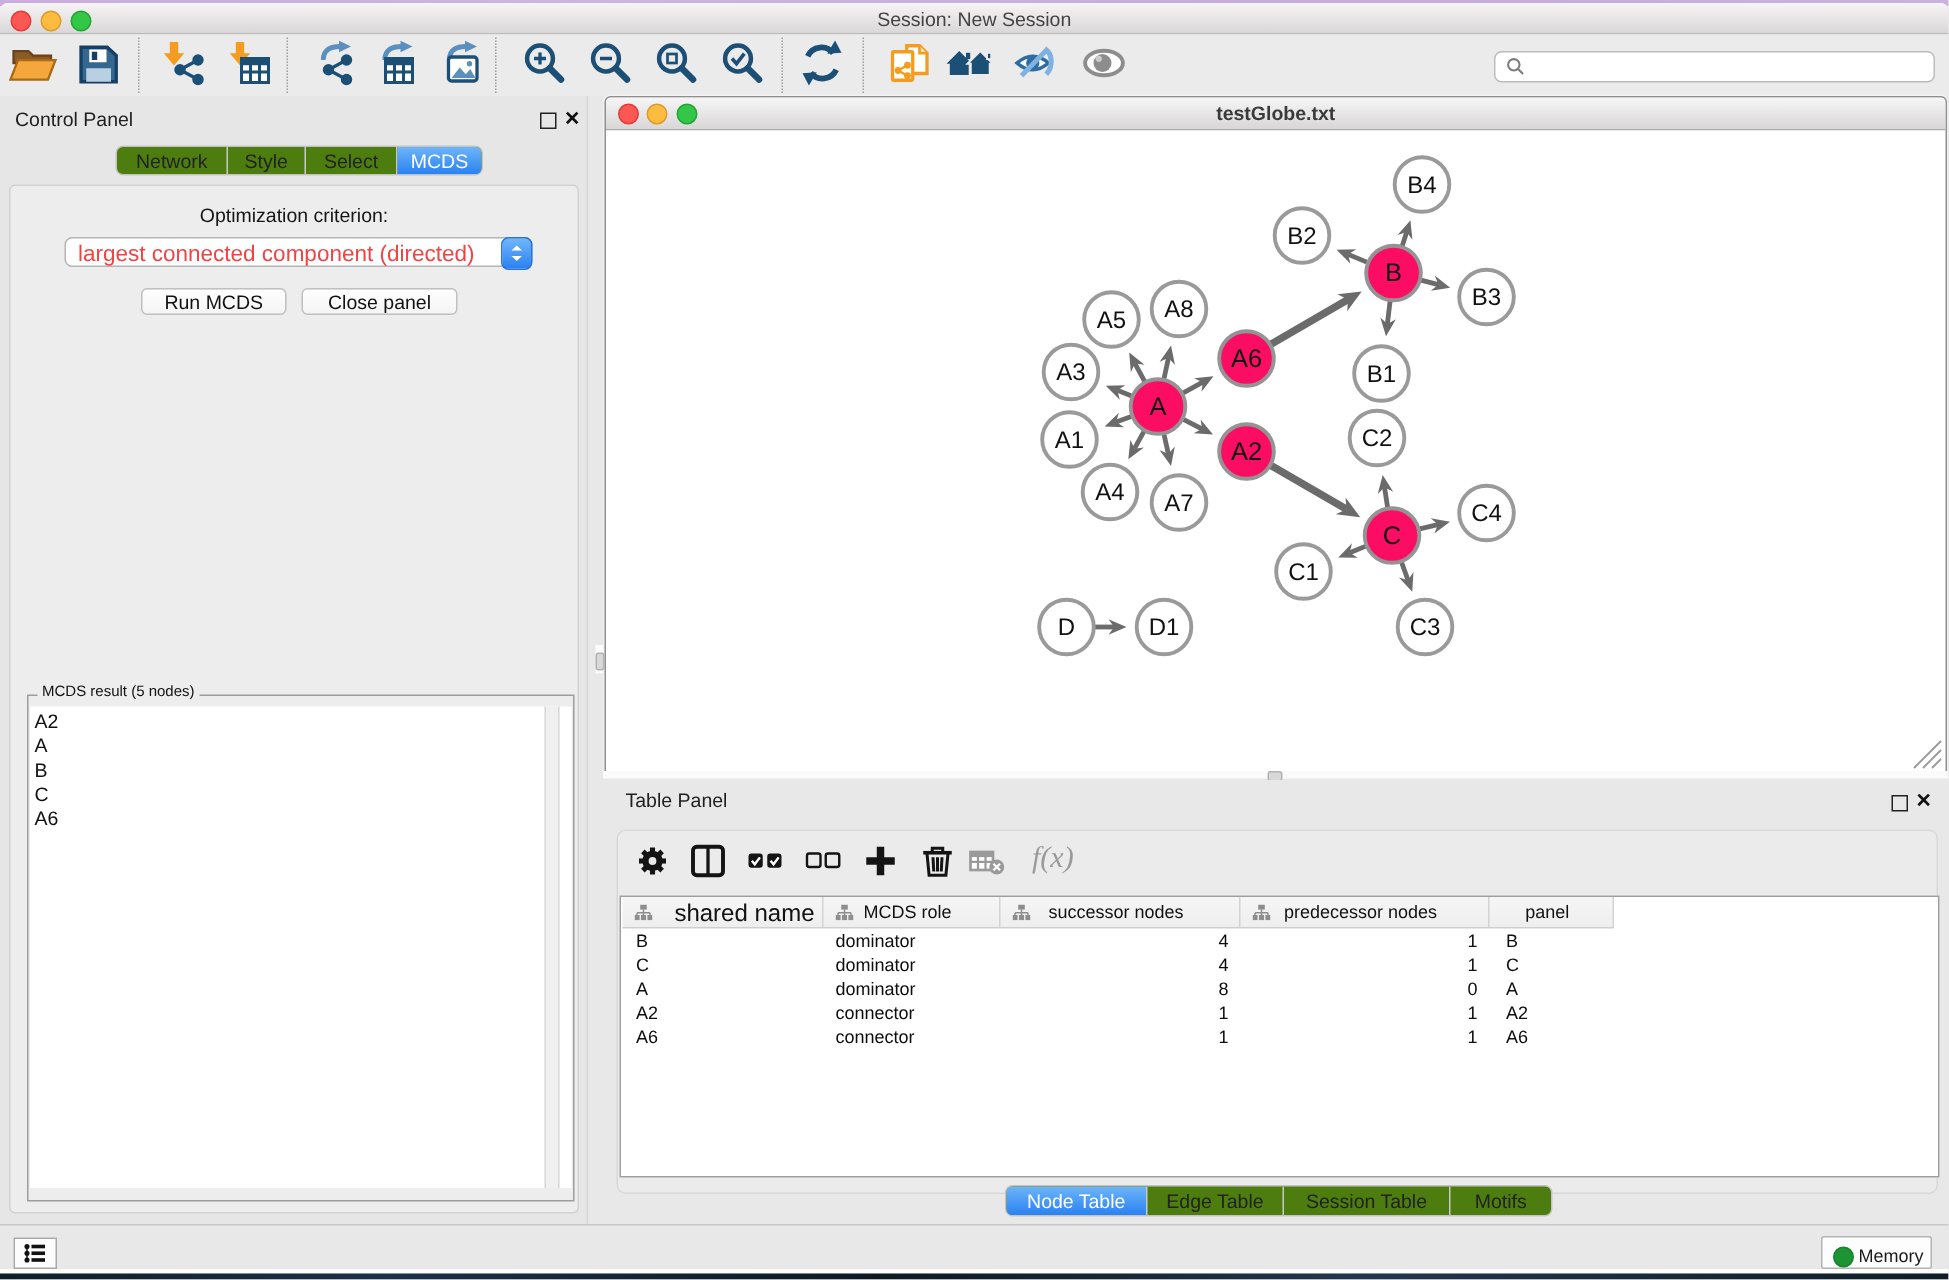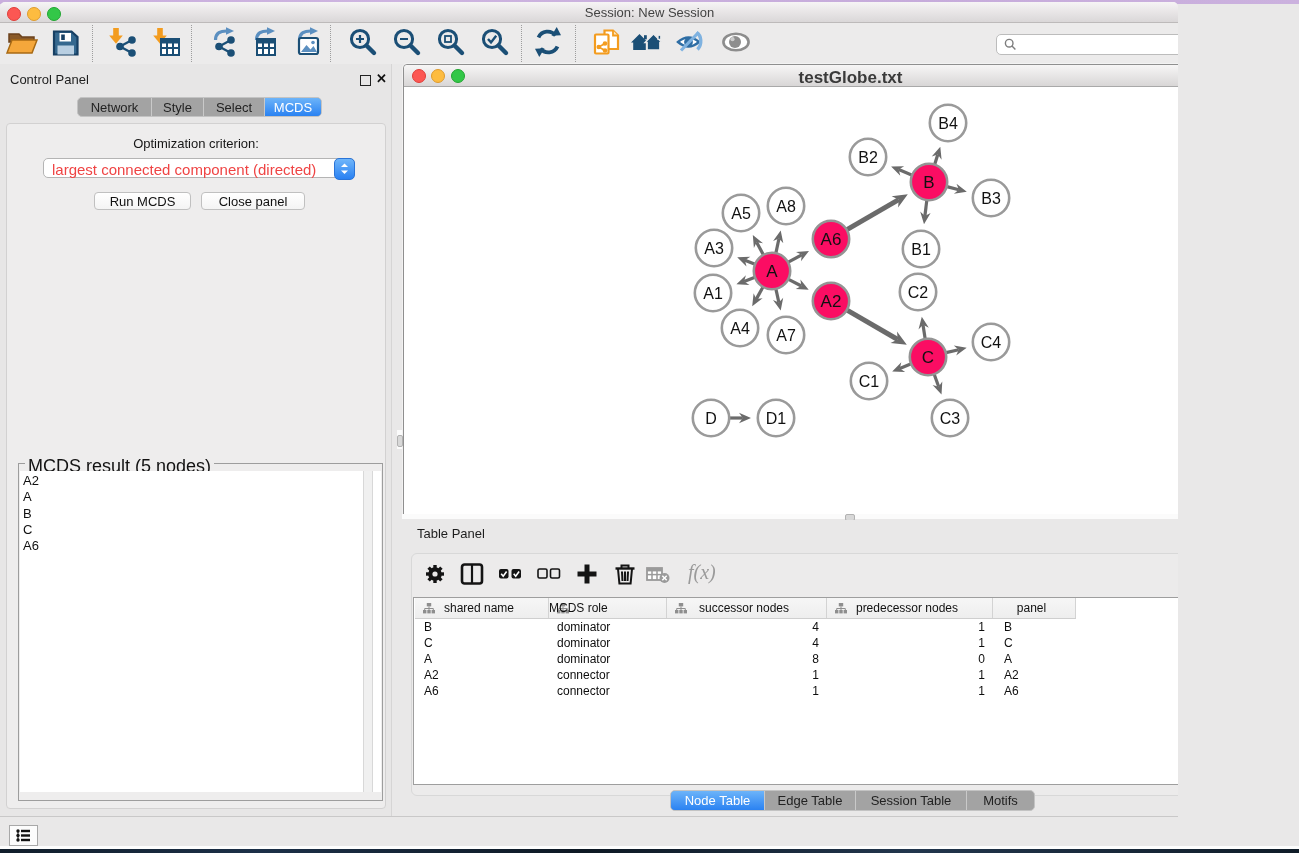--- a/index.html
+++ b/index.html
@@ -1,34 +1,34 @@
 <!DOCTYPE html>
 <html><head>
 <meta charset="utf-8">
 <style>
   html,body{margin:0;padding:0}
   body{width:1299px;height:853px;overflow:hidden;position:relative;
        font-family:"Liberation Sans",sans-serif;background:#e9e8e8;}
   .abs{position:absolute}
   .tl{border-radius:50%;width:12px;height:12px;position:absolute;top:6px}
-  .seg{position:absolute;background:#a3a3a3;border:1px solid #c3c3c3;border-radius:5px;display:flex;overflow:hidden}
+  .seg{position:absolute;background:#4d7c0f;border:1px solid #c3c3c3;border-radius:5px;display:flex;overflow:hidden}
   .seg>div{display:flex;align-items:center;justify-content:center;font-size:13px;color:#222;border-right:1px solid #c9c9c9}
   .seg>div:last-child{border-right:none}
   .seg .on{background:linear-gradient(#6db4f9,#2a82f2);color:#fff}
   .btn{position:absolute;background:linear-gradient(#ffffff,#f4f4f4);border:1px solid #c0c0c0;border-radius:4px;
        font-size:13px;color:#111;display:flex;align-items:center;justify-content:center}
 </style>
 </head>
 <body>
 
 <div class="abs" style="left:0;top:0;width:1299px;height:4px;background:linear-gradient(90deg,#c9aedd,#cdb4e0 30%,#c6abdb 70%,#cbb1de)"></div>
 <div class="abs" style="left:0;top:846px;width:1299px;height:3px;background:#fdfdfd"></div>
 <div class="abs" style="left:0;top:849px;width:1299px;height:4px;background:linear-gradient(90deg,#101d2a,#1c3048 20%,#0d1823 45%,#22364d 70%,#0f1c28)"></div>
 
-<div class="abs" style="left:0;top:2px;width:1178px;height:844px;background:#e9e8e8;border-radius:5px 5px 0 0;overflow:hidden">
+<div class="abs" style="left:0;top:2px;width:1299px;height:844px;background:#e9e8e8;border-radius:5px 5px 0 0;overflow:hidden">
 
   <div class="abs" style="left:0;top:0;width:1299px;height:20px;background:linear-gradient(#f6f4f5,#dad7d8);border-bottom:1px solid #bdbaba;border-radius:5px 5px 0 0">
     <div class="tl" style="left:7px;top:4.5px;background:#fc5753;border:0.5px solid #df3e3a"></div>
     <div class="tl" style="left:27px;top:4.5px;background:#fdbc40;border:0.5px solid #de9b2d"></div>
     <div class="tl" style="left:47px;top:4.5px;background:#33c748;border:0.5px solid #22a532"></div>
     <div class="abs" style="left:0;width:100%;top:3px;text-align:center;font-size:13px;color:#434343">Session: New Session</div>
   </div>
 
   <div class="abs" style="left:0;top:21px;width:1299px;height:41px;background:#ecebeb">
     <div class="abs" style="left:92px;top:2px;width:0;height:37px;border-left:1px dotted #9d9d9d"></div>
@@ -211,35 +211,35 @@
               <path d="M6 8 L9.5 4.6 L13 8 Z" fill="#fff"></path>
               <path d="M6 11.6 L9.5 15 L13 11.6 Z" fill="#fff"></path>
             </svg>
         </div>
       </div>
 
       <div class="btn" style="left:87px;top:68px;width:95px;height:16px">Run MCDS</div>
       <div class="btn" style="left:194px;top:68px;width:102px;height:16px">Close panel</div>
 
       <div class="abs" style="left:11px;top:339px;width:363px;height:336px;border:1px solid #9d9d9d">
-        <div class="abs" style="left:6px;top:-8px;background:#eeeded;padding:0 3px;font-size:18px;color:#121212">MCDS result (5 nodes)</div>
+        <div class="abs" style="left:6px;top:-8px;background:#eeeded;padding:0 3px;font-size:10px;color:#121212">MCDS result (5 nodes)</div>
         <div class="abs" style="left:1px;top:7px;width:361px;height:321px;background:#fff">
           <div class="abs" style="left:3px;top:2px;font-size:13px;color:#101010;line-height:16.3px">A2<br>A<br>B<br>C<br>A6</div>
           <div class="abs" style="left:343px;top:0;width:8px;height:100%;background:#f0f0f0;border-left:1px solid #d8d8d8;border-right:1px solid #d8d8d8"></div>
         </div>
       </div>
     </div>
   </div>
 
   <div class="abs" style="left:403px;top:62px;width:893px;height:450px;background:#fff;border:1px solid #8f8f8f;border-radius:4px 4px 0 0;box-shadow:0 0 0 1px rgba(255,255,255,.4)">
     <div class="abs" style="left:0;top:0;width:100%;height:21px;background:linear-gradient(#f7f6f6,#d8d6d6);border-bottom:1px solid #a9a9a9;border-radius:4px 4px 0 0">
       <div class="tl" style="left:8px;top:4px;background:#fc5753;border:0.5px solid #df3e3a"></div>
       <div class="tl" style="left:27px;top:4px;background:#fdbc40;border:0.5px solid #de9b2d"></div>
       <div class="tl" style="left:47px;top:4px;background:#33c748;border:0.5px solid #22a532"></div>
-      <div class="abs" style="left:0;width:100%;top:3px;text-align:center;font-size:17px;font-weight:bold;color:#3a3a3a">testGlobe.txt</div>
+      <div class="abs" style="left:0;width:100%;top:3px;text-align:center;font-size:13px;font-weight:bold;color:#3a3a3a">testGlobe.txt</div>
     </div>
     <div class="abs" style="left:0;top:22px;width:893px;height:427px;overflow:hidden">
       <svg width="893" height="428" viewBox="0 0 893 428" style="position:absolute;left:0;top:0">
 <line x1="351.6" y1="190.1" x2="340.1" y2="194.4" stroke="#6b6b6b" stroke-width="3.2"></line>
           <polygon points="332.4,197.3 341.9,188.2 340.1,194.4 345.5,197.9" fill="#6b6b6b"></polygon>
 <line x1="351.7" y1="177.5" x2="340.9" y2="173.2" stroke="#6b6b6b" stroke-width="3.2"></line>
           <polygon points="333.2,170.2 346.3,169.8 340.9,173.2 342.5,179.5" fill="#6b6b6b"></polygon>
 <line x1="359.4" y1="199.3" x2="352.3" y2="212.1" stroke="#6b6b6b" stroke-width="3.2"></line>
           <polygon points="348.2,219.2 349.6,206.2 352.3,212.1 358.6,211.3" fill="#6b6b6b"></polygon>
 <line x1="359.8" y1="168.6" x2="352.6" y2="155.3" stroke="#6b6b6b" stroke-width="3.2"></line>
@@ -406,39 +406,39 @@
                 <rect x="8.6" y="7" width="3.4" height="3.4"></rect>
               </g>
               <g stroke="#8e8e8e" stroke-width="1">
                 <line x1="6" y1="3.4" x2="6" y2="5.5"></line>
                 <line x1="1.7" y1="5.5" x2="10.3" y2="5.5"></line>
                 <line x1="1.7" y1="5.5" x2="1.7" y2="7"></line>
                 <line x1="6" y1="5.5" x2="6" y2="7"></line>
                 <line x1="10.3" y1="5.5" x2="10.3" y2="7"></line>
               </g>
             </svg>
-            <div style="position:absolute;left:0;top:3px;width:128px;text-align:center;font-size:12px;color:#111">shared name</div>
+            <div style="position:absolute;left:0;top:3px;width:128px;text-align:right;font-size:16px;color:#111">shared name</div>
           </div>
 <div style="position:relative;width:117px;height:20px;border-right:1px solid #d3d3d3">
             <svg width="12" height="11" viewBox="0 0 12 11" style="position:absolute;left:8px;top:5px">
               <g fill="#8e8e8e">
                 <rect x="3.8" y="0" width="4.4" height="3.4"></rect>
                 <rect x="0" y="7" width="3.4" height="3.4"></rect>
                 <rect x="4.3" y="7" width="3.4" height="3.4"></rect>
                 <rect x="8.6" y="7" width="3.4" height="3.4"></rect>
               </g>
               <g stroke="#8e8e8e" stroke-width="1">
                 <line x1="6" y1="3.4" x2="6" y2="5.5"></line>
                 <line x1="1.7" y1="5.5" x2="10.3" y2="5.5"></line>
                 <line x1="1.7" y1="5.5" x2="1.7" y2="7"></line>
                 <line x1="6" y1="5.5" x2="6" y2="7"></line>
                 <line x1="10.3" y1="5.5" x2="10.3" y2="7"></line>
               </g>
             </svg>
-            <div style="position:absolute;left:0;top:3px;width:112px;text-align:left;font-size:12px;color:#111">MCDS role</div>
+            <div style="position:absolute;left:0;top:3px;width:112px;text-align:center;font-size:12px;color:#111">MCDS role</div>
           </div>
 <div style="position:relative;width:159px;height:20px;border-right:1px solid #d3d3d3">
             <svg width="12" height="11" viewBox="0 0 12 11" style="position:absolute;left:8px;top:5px">
               <g fill="#8e8e8e">
                 <rect x="3.8" y="0" width="4.4" height="3.4"></rect>
                 <rect x="0" y="7" width="3.4" height="3.4"></rect>
                 <rect x="4.3" y="7" width="3.4" height="3.4"></rect>
                 <rect x="8.6" y="7" width="3.4" height="3.4"></rect>
               </g>
               <g stroke="#8e8e8e" stroke-width="1">

